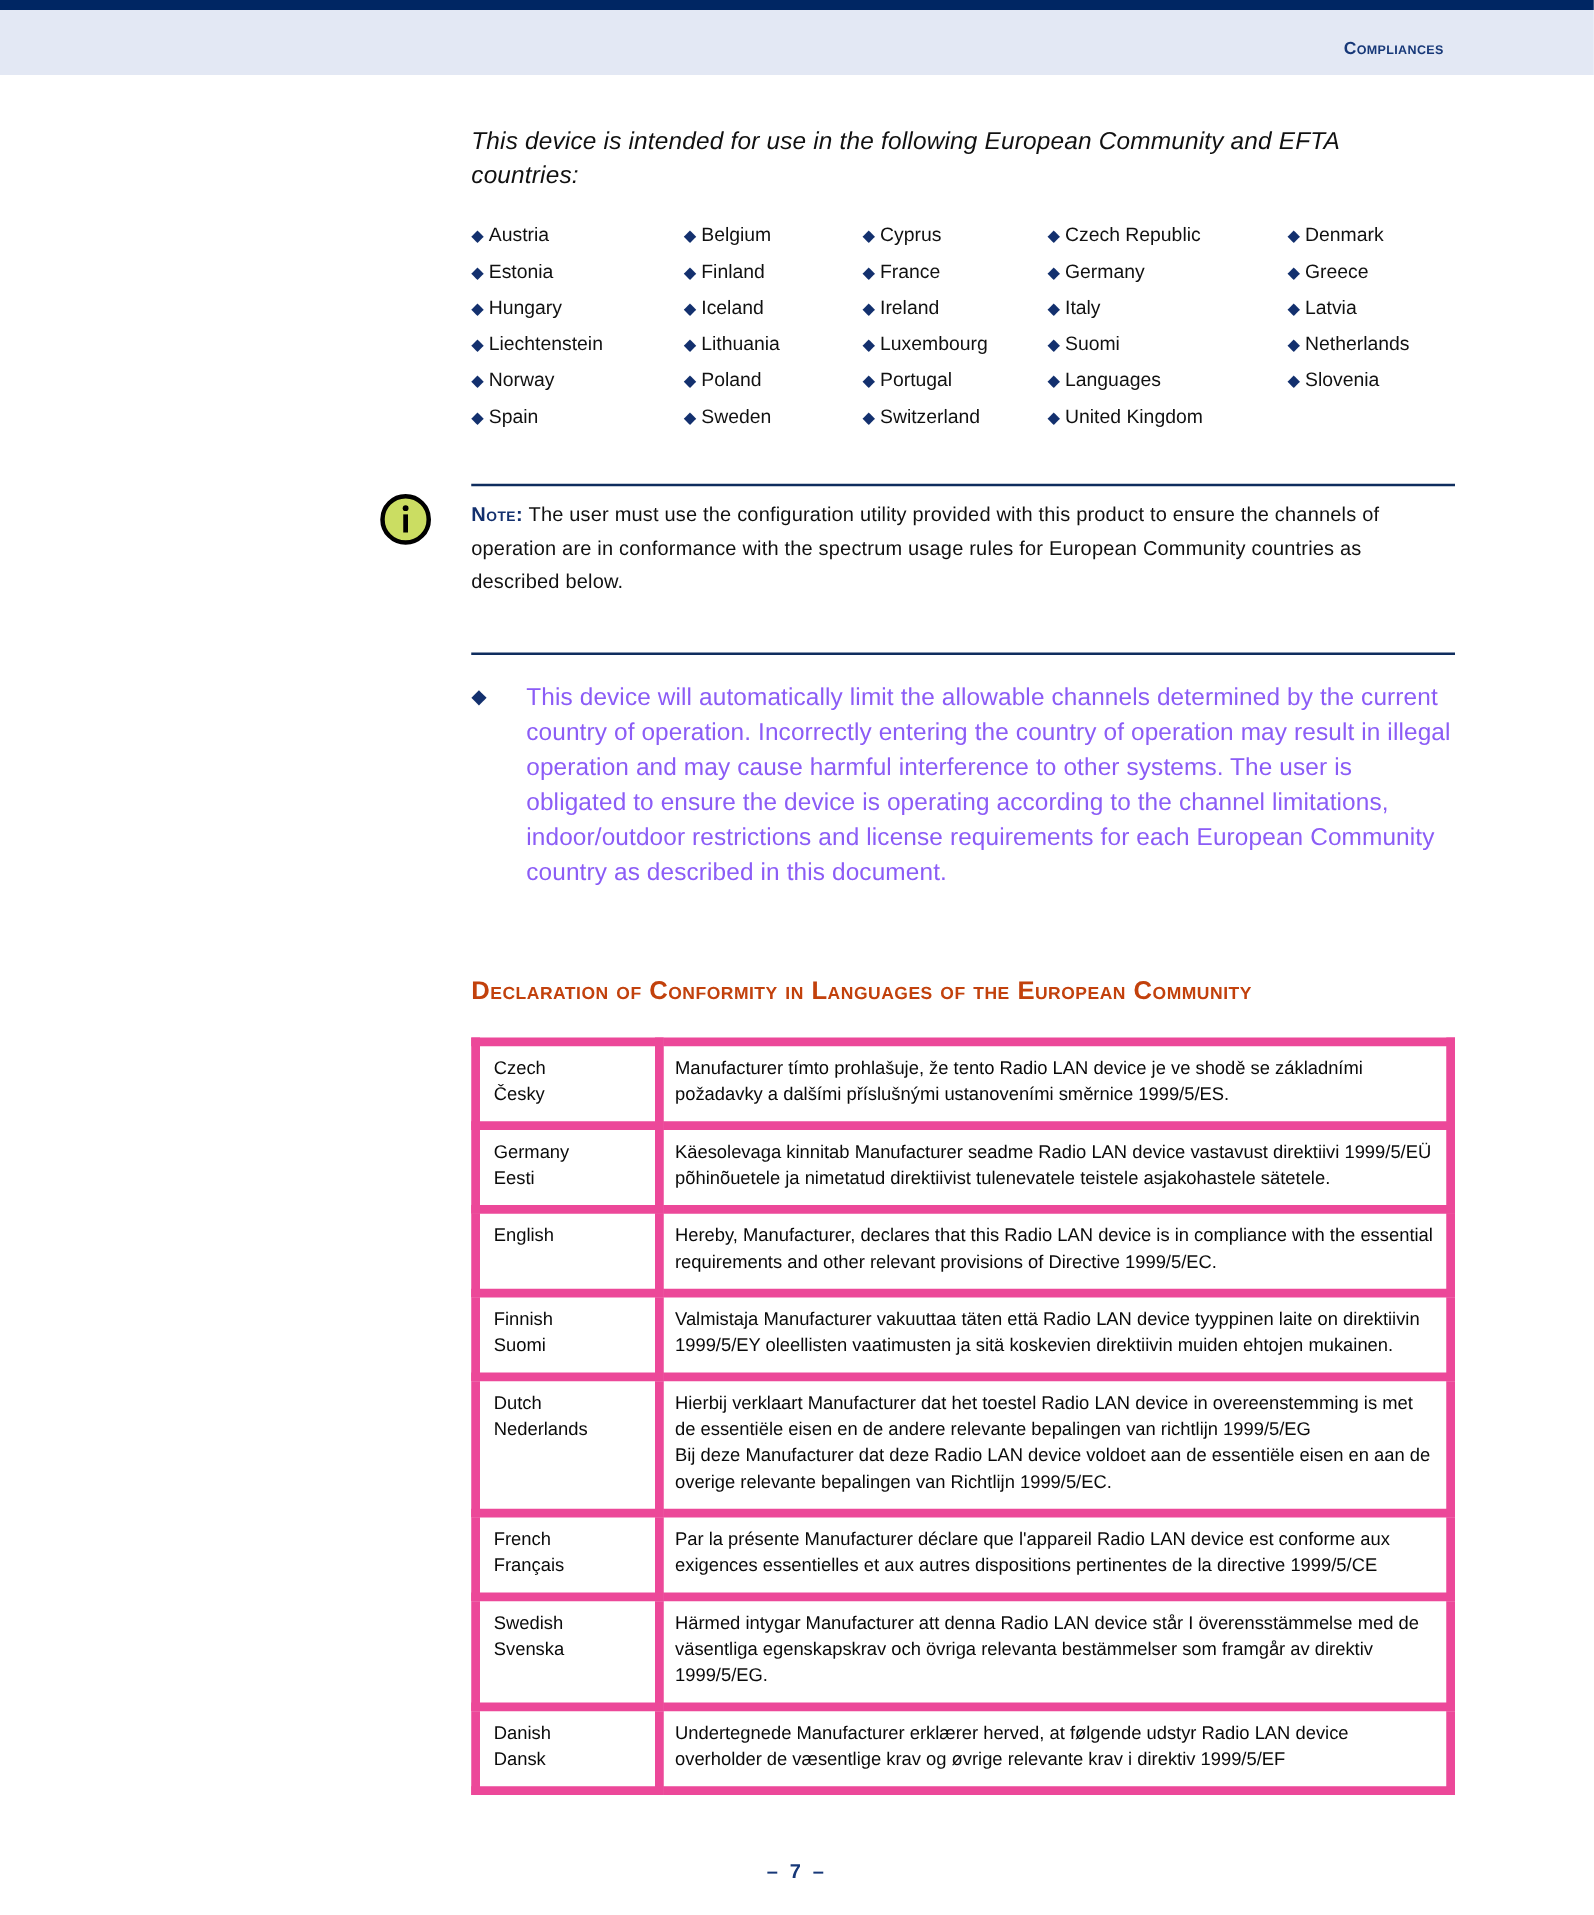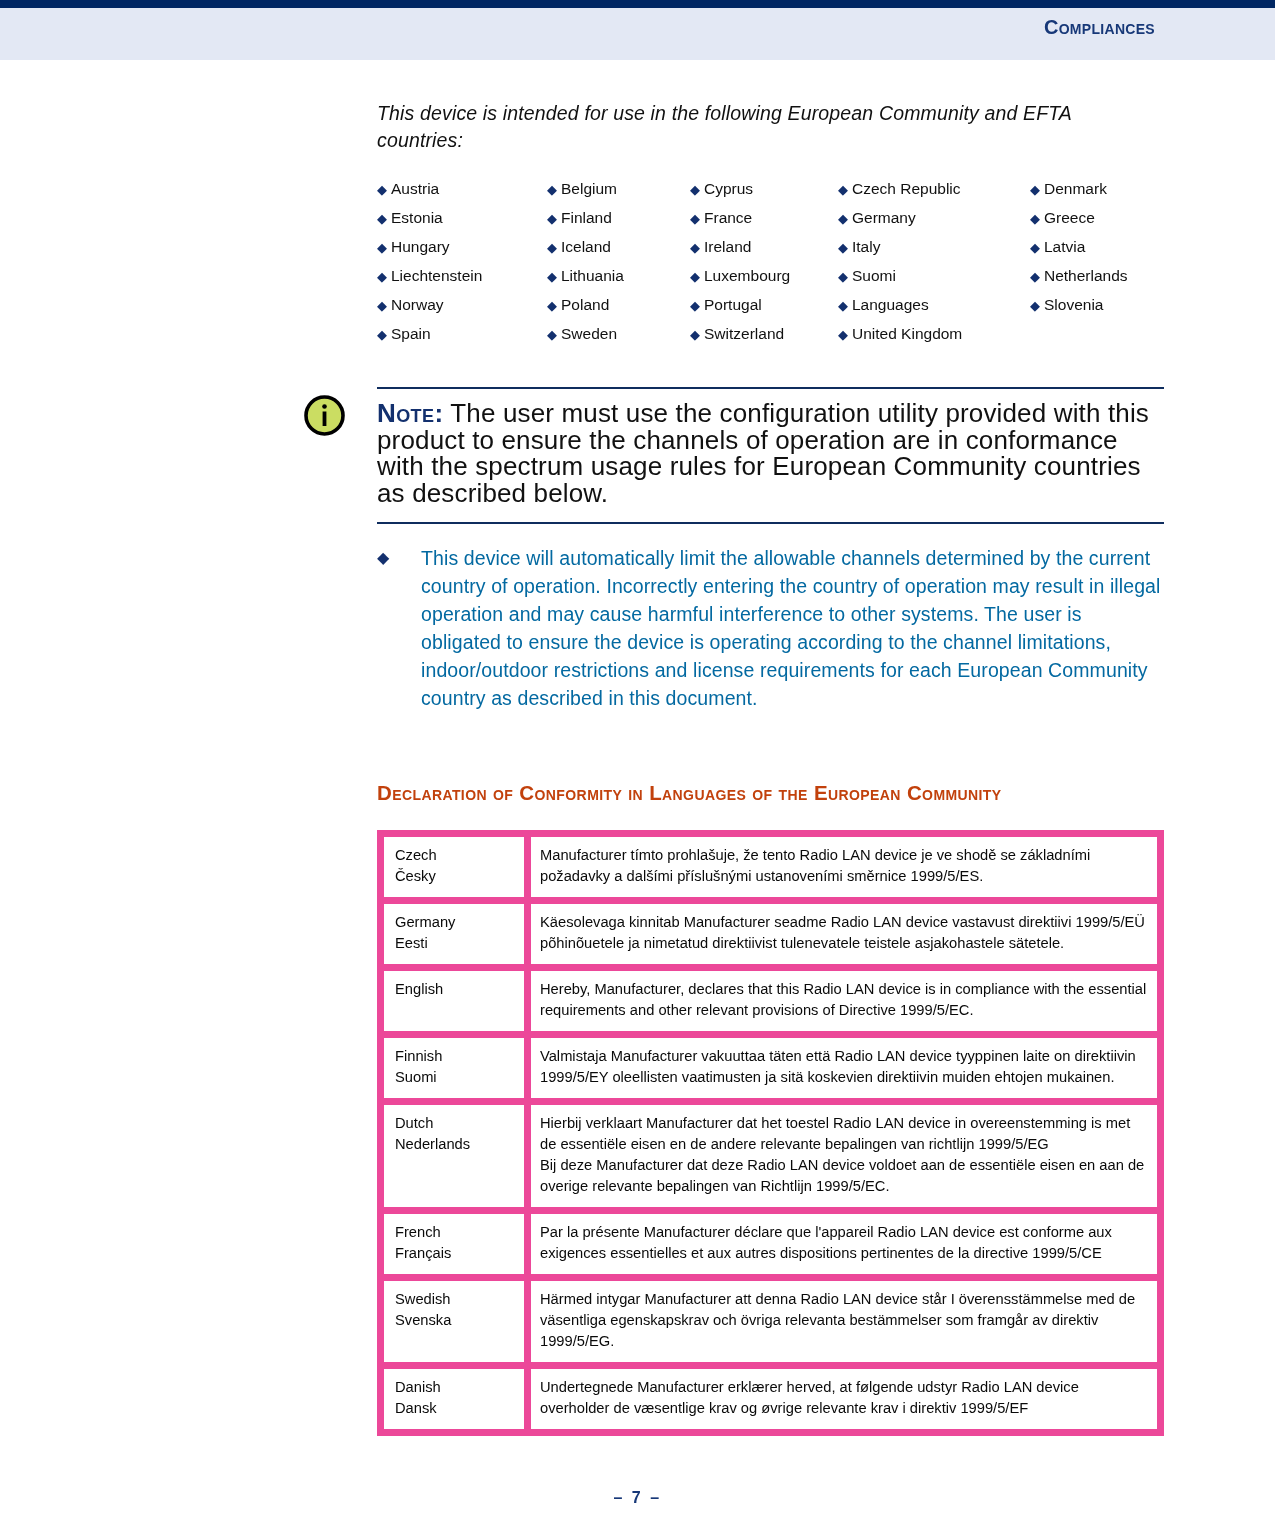--- a/index.html
+++ b/index.html
@@ -33,26 +33,26 @@
     height: 52px;
     background: #e3e8f4;
     box-sizing: border-box;
     padding-right: 120px;
     display: flex;
     align-items: flex-start;
     justify-content: flex-end;
   }
   .header-title {
     font-family: "Liberation Sans", sans-serif;
-    font-size: 20px;
+    font-size: 14px;
     font-weight: bold;
     font-variant: small-caps;
     letter-spacing: 0.3px;
     color: #173878;
-    margin-top: 8px;
+    margin-top: 22px;
   }
 
   
   .content {
     position: absolute;
     left: 377px;
     top: 100px;
     width: 787px;
   }
 
@@ -107,21 +107,21 @@
   }
   .note-icon {
     position: absolute;
     left: -74px;
     top: 5px;
     width: 43px;
     height: 43px;
   }
   .note-icon svg { display: block; }
   .note-text {
-    font-size: 26px;
+    font-size: 16px;
     line-height: 26.5px;
     color: #111111;
     letter-spacing: 0.15px;
     width: 780px;
   }
   .note-label {
     font-weight: bold;
     font-variant: small-caps;
     color: #13306e;
     letter-spacing: 0.4px;
@@ -138,21 +138,21 @@
   .bullet-mark {
     color: #13306e;
     font-size: 16px;
     line-height: 28px;
     width: 44px;
     flex: 0 0 44px;
   }
   .bullet-text {
     font-size: 19.5px;
     line-height: 28px;
-    color: #0369a1;
+    color: #8b5cf6;
     letter-spacing: 0.1px;
     width: 746px;
   }
 
   
   .section-heading {
     position: absolute;
     left: 0;
     top: 660px;
     width: 790px;

